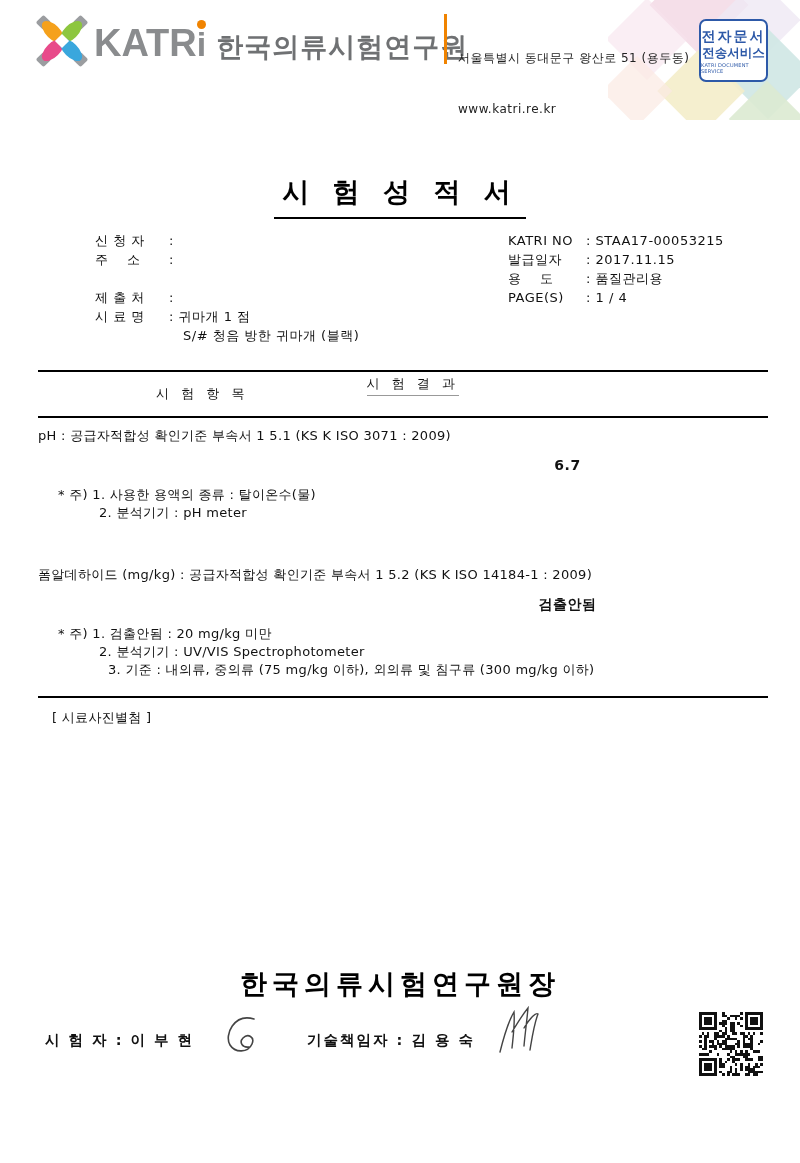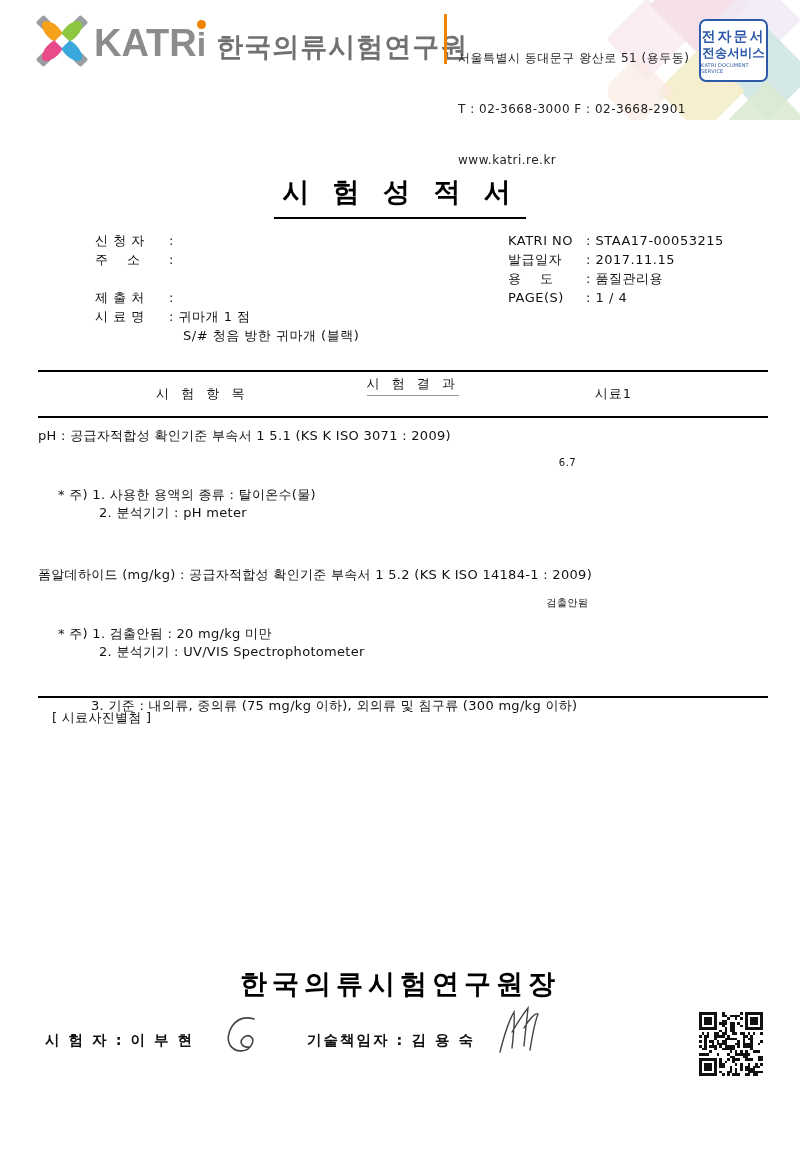--- a/index.html
+++ b/index.html
@@ -50,21 +50,21 @@
   .tbl { position:absolute; left:38px; top:370px; width:730px; height:48px;
     border-top:2.5px solid #000; border-bottom:2.5px solid #000; display:flex; }
   .tbl-item { width:45%; display:flex; align-items:center; justify-content:center;
     font-size:13px; letter-spacing:4px; }
   .tbl-right { width:55%; display:flex; flex-direction:row; }
   .tbl-result { height:24px; display:flex; align-items:center; justify-content:center;
     font-size:13px; letter-spacing:4px; border-bottom:1px solid #999; }
   .tbl-sample { flex:1; display:flex; align-items:center; justify-content:center; font-size:13px; letter-spacing:1px; }
   
   .t-line { position:absolute; font-size:13px; letter-spacing:0.3px; white-space:pre; }
-  .t-result { position:absolute; left:367px; width:401px; text-align:center; font-size:10px; letter-spacing:0.5px; }
+  .t-result { position:absolute; left:367px; width:401px; text-align:center; font-size:14px; letter-spacing:0.5px;font-weight:bold; }
   .sec-line { position:absolute; left:38px; width:730px; border-top:2.5px solid #000; }
   
   .director { position:absolute; left:0; top:966px; width:100%; text-align:center;
     font-size:27px; font-weight:700; letter-spacing:5px; color:#000; }
   .sig-row { position:absolute; font-size:14.5px; font-weight:700; letter-spacing:2px; white-space:pre; }
   .sig-svg { position:absolute; }
   .qr { position:absolute; left:699px; top:1012px; width:64px; height:64px; }
   
   .footnotes { position:absolute; left:133px; top:1129px; font-size:10.5px; color:#222; line-height:15.5px; white-space:pre; }
 </style>
@@ -100,21 +100,20 @@
   <div class="brand-row">
     <span class="brand-main">KATR</span>
     <span class="brand-i"><span>i</span><span class="i-dot"></span></span>
     <span class="org-name">한국의류시험연구원</span>
   </div>
 
   <div class="hdr-divider"></div>
 
   <div class="contact">
     <div>서울특별시 동대문구 왕산로 51 (용두동)</div>
-    <div>T : 02-3668-3000 F : 02-3668-2901</div>
     <div>www.katri.re.kr</div>
   </div>
 
   <div class="badge">
     <div class="badge-l1">전자문서</div>
     <div class="badge-l2">전송서비스</div>
     <div class="badge-cap">KATRI DOCUMENT SERVICE</div>
   </div>
 
   <div class="title-wrap">
@@ -158,34 +157,33 @@
     <div class="info-row">
       <span class="info-label">PAGE(S)</span>
       <span class="info-value">: 1 / 4</span>
     </div>
   </div>
 
   <div class="tbl">
     <div class="tbl-item">시 험 항 목</div>
     <div class="tbl-right">
       <div class="tbl-result">시 험 결 과</div>
-      <div class="tbl-sample">시료1</div>
     </div>
   </div>
 
   <div class="t-line" style="left:38px; top:427px;">pH : 공급자적합성 확인기준 부속서 1 5.1 (KS K ISO 3071 : 2009)</div>
   <div class="t-result" style="top:457px;">6.7</div>
   <div class="t-line" style="left:58px; top:486px;">* 주) 1. 사용한 용액의 종류 : 탈이온수(물)</div>
   <div class="t-line" style="left:99px; top:504px;">2. 분석기기 : pH meter</div>
 
   <div class="t-line" style="left:38px; top:566px;">폼알데하이드 (mg/kg) : 공급자적합성 확인기준 부속서 1 5.2 (KS K ISO 14184-1 : 2009)</div>
   <div class="t-result" style="top:596px;">검출안됨</div>
   <div class="t-line" style="left:58px; top:625px;">* 주) 1. 검출안됨 : 20 mg/kg 미만</div>
   <div class="t-line" style="left:99px; top:643px;">2. 분석기기 : UV/VIS Spectrophotometer</div>
-  <div class="t-line" style="left:91px; top:661px;margin-top:36px;">3. 기준 : 내의류, 중의류 (75 mg/kg 이하), 외의류 및 침구류 (300 mg/kg 이하)</div>
+  <div class="t-line" style="left:108px; top:661px;">3. 기준 : 내의류, 중의류 (75 mg/kg 이하), 외의류 및 침구류 (300 mg/kg 이하)</div>
 
   <div class="sec-line" style="top:696px;"></div>
   <div class="t-line" style="left:52px; top:709px;">[ 시료사진별첨 ]</div>
 
   <div class="director">한국의류시험연구원장</div>
 
   <div class="sig-row" style="left:45px; top:1031px;"><span>시 험 자 : </span><span>이 부 현</span></div>
   <svg class="sig-svg" style="left:220px; top:1013px;" width="52" height="48" viewBox="0 0 52 48">
     <path d="M34 6 C14 0, 4 22, 10 32 C15 40, 28 40, 32 31 C35 24, 28 20, 23 25 C19 29, 22 35, 29 34" fill="none" stroke="#444" stroke-width="1.6" stroke-linecap="round"></path>
   </svg>

